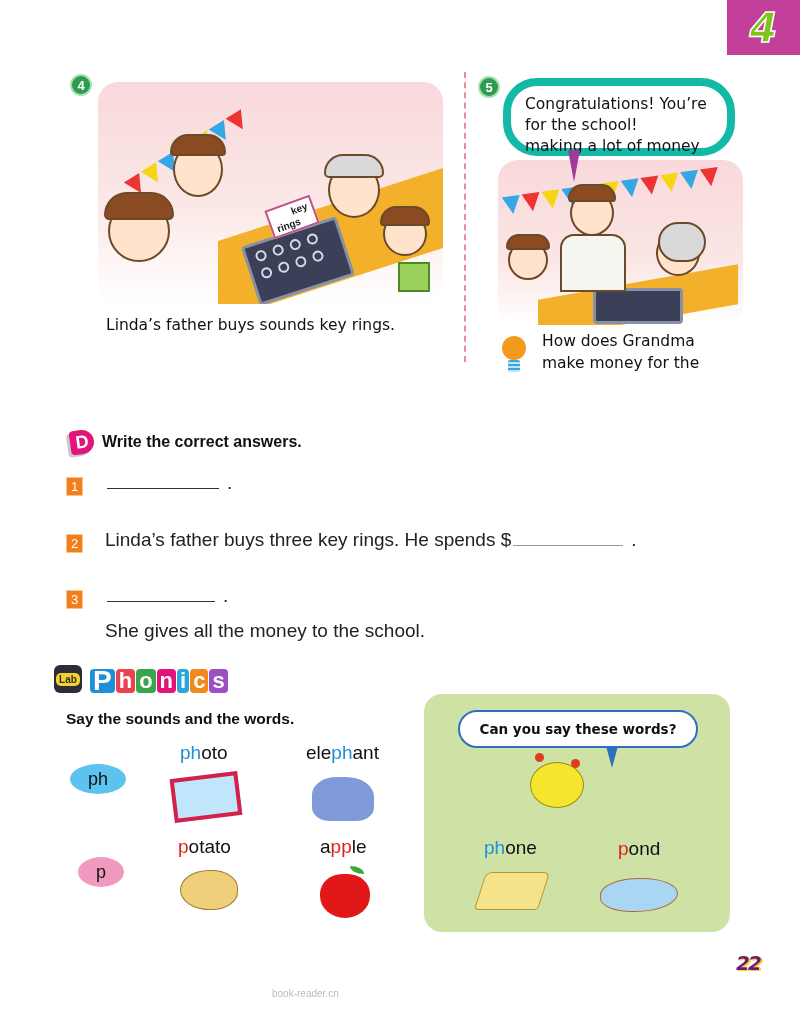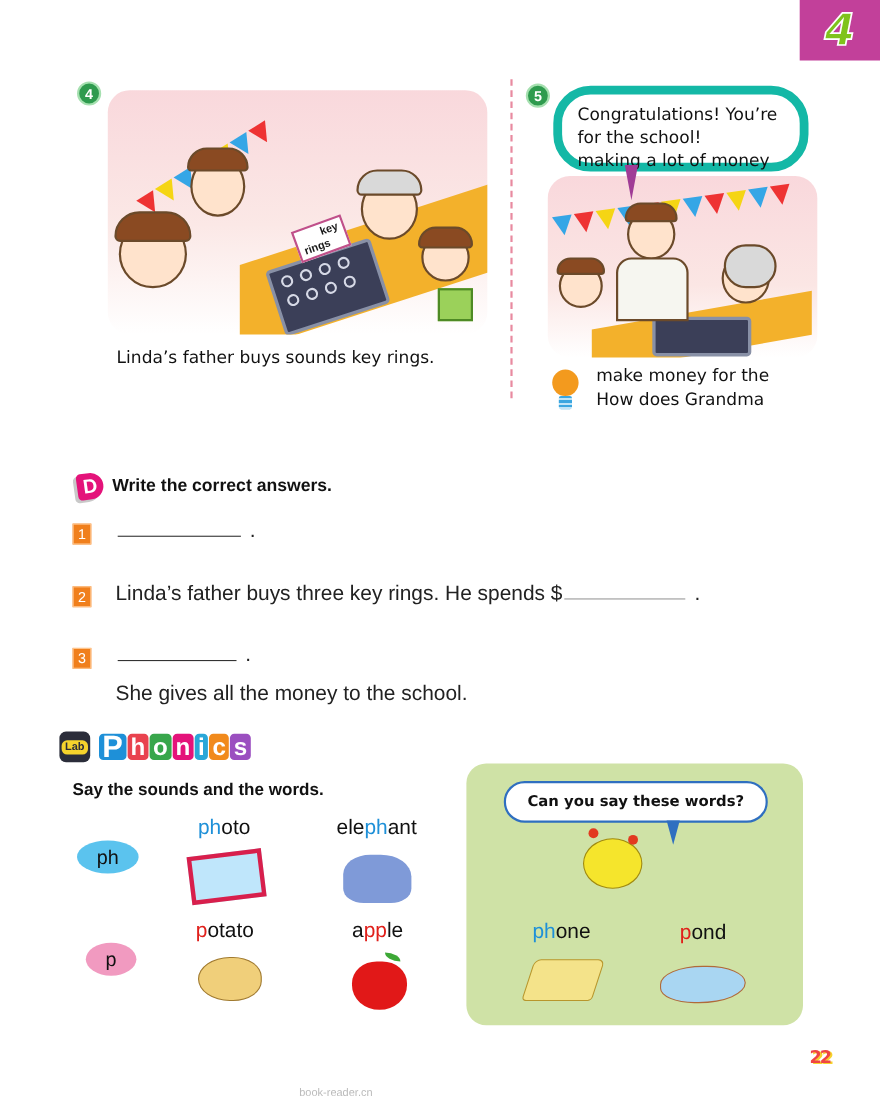--- a/index.html
+++ b/index.html
@@ -25,21 +25,21 @@
   .bulb { position: absolute; left: 497px; top: 330px; width: 34px; height: 46px; }
   .bulb .glass { position: absolute; left: 5px; top: 6px; width: 24px; height: 24px; border-radius: 50%; background: #f39a1e; }
   .bulb .base { position: absolute; left: 11px; top: 30px; width: 12px; height: 12px; background: repeating-linear-gradient(#3aa6e0 0 2px, #bfe4f7 2px 4px); border-radius: 2px; }
   .section-d { position: absolute; left: 70px; top: 430px; display: flex; align-items: center; }
   .d-badge { width: 24px; height: 24px; background: #e4137a; color: #fff; font-weight: bold; font-size: 18px; display: flex; align-items: center; justify-content: center; border-radius: 4px 12px 12px 4px; transform: rotate(-8deg); margin-right: 8px; box-shadow: -3px 2px 0 #c9c9c9; }
   .section-d .title { font-weight: bold; font-size: 16px; color: #111; }
   .question { position: absolute; left: 66px; display: flex; align-items: baseline; font-size: 19px; color: #222; }
   .q-num { width: 17px; height: 19px; background: #f07f1c; color: #fff; font-size: 13px; display: inline-flex; align-items: center; justify-content: center; margin-right: 22px; border: 1px solid #ffc48a; position: relative; top: 2px; }
   .blank { display: inline-block; border-bottom: 1.5px solid #333; margin: 0 4px 0 2px; }
   .q-line2 { position: absolute; left: 105px; top: 620px; font-size: 19px; color: #222; }
-  .phonics-head { position: absolute; left: 30px; top: 665px; display: flex; align-items: center; padding-left: 24px; }
+  .phonics-head { position: absolute; left: 30px; top: 665px; display: flex; align-items: flex-end; padding-left: 24px; }
   .lab-badge { width: 28px; height: 28px; background: #2b2d3a; border-radius: 6px; display: flex; align-items: center; justify-content: center; margin-right: 8px; }
   .lab-badge span { background: #f6d32c; color: #2b2d3a; font-size: 10px; font-weight: bold; padding: 1px 3px; border-radius: 5px; }
   .phonics-word { display: flex; align-items: flex-end; }
   .phonics-word span { font-weight: bold; font-size: 22px; color: #fff; padding: 0 3px; margin-right: 1px; border-radius: 4px; line-height: 24px; }
   .phonics-instr { position: absolute; left: 66px; top: 710px; font-weight: bold; font-size: 15.5px; color: #111; }
   .sound-pill { position: absolute; width: 56px; height: 30px; border-radius: 50%; display: flex; align-items: center; justify-content: center; font-size: 18px; color: #111; }
   .word { position: absolute; font-size: 19px; color: #111; }
   .blue { color: #1e90d8; }
   .red { color: #e0201b; }
   .pic { position: absolute; }
@@ -48,21 +48,21 @@
   .potato { background: #f0cf7a; border-radius: 50% 45% 45% 50%; border: 1.5px solid #a07a30; }
   .apple { background: #e11818; border-radius: 45% 45% 50% 50%; }
   .leaf { position: absolute; width: 14px; height: 8px; background: #3da836; border-radius: 0 100% 0 100%; }
   .green-box { position: absolute; left: 424px; top: 694px; width: 306px; height: 238px; background: #cfe2a6; border-radius: 18px; }
   .green-bubble { position: absolute; left: 458px; top: 710px; width: 240px; height: 38px; background: #fff; border: 2px solid #2f6fc0; border-radius: 20px; display: flex; align-items: center; justify-content: center; font-family: "DejaVu Sans", sans-serif; font-weight: bold; font-size: 13.5px; color: #111; }
   .gb-tail { position: absolute; left: 606px; top: 746px; width: 0; height: 0; border-left: 6px solid transparent; border-right: 6px solid transparent; border-top: 22px solid #2f6fc0; }
   .mascot { position: absolute; left: 530px; top: 762px; width: 54px; height: 46px; background: #f5e52c; border-radius: 50%; border: 1.5px solid #a08a10; }
   .antenna { position: absolute; width: 9px; height: 9px; background: #e23a1f; border-radius: 50%; }
   .phone { background: #f4e38a; border: 1.5px solid #b8962c; border-radius: 6px 6px 4px 4px; transform: skewX(-18deg); }
   .pond { background: #a9d6f2; border: 1.5px solid #b06a3a; border-radius: 50% 45% 55% 40%; }
-  .page-num { position: absolute; left: 736px; top: 951px; font-family: "DejaVu Sans", sans-serif; font-weight: bold; font-size: 16px; color: #ef4444; text-shadow: 2px 1px 0 #f6d32c; letter-spacing: -2px; }
+  .page-num { position: absolute; left: 736px; top: 951px; font-family: "DejaVu Sans", sans-serif; font-weight: bold; font-style: italic; font-size: 20px; color: #701a75; text-shadow: 2px 1px 0 #f6d32c; letter-spacing: -2px; }
   .watermark { position: absolute; left: 272px; top: 988px; font-size: 10px; color: #bbbbbb; }
 </style>
 </head>
 <body>
 
 <div class="unit-tab">
   <span>4</span>
 </div>
 
 <div class="panel-num" style="left:70px;top:74px;">4</div>
@@ -136,22 +136,22 @@
   <div>Congratulations! You’re</div>
   <div>for the school!</div>
   <div>making a lot of money</div>
 </div>
 <div class="bubble-tail"></div>
 <div class="bulb">
   <div class="glass"></div>
   <div class="base"></div>
 </div>
 <div class="caption" style="left:542px;top:330px;">
+  <div>How does Grandma</div>
   <div>make money for the</div>
-  <div>How does Grandma</div>
 </div>
 
 <div class="section-d">
   <div class="d-badge">D</div>
   <div class="title">Write the correct answers.</div>
 </div>
 
 <div class="question" style="top:472px;">
   <span class="q-num">1</span>
   <span class="blank" style="width:112px;"></span>

